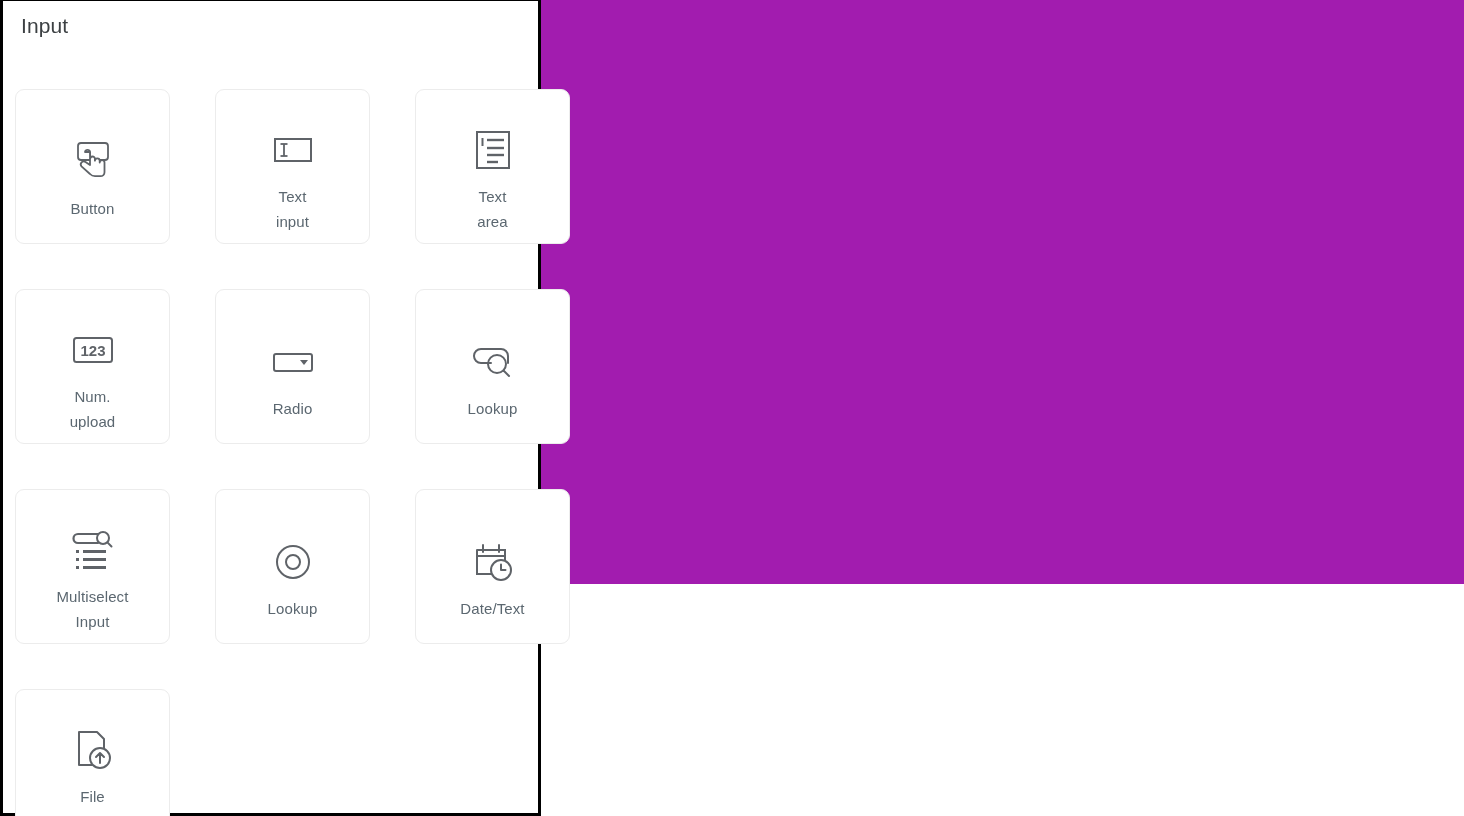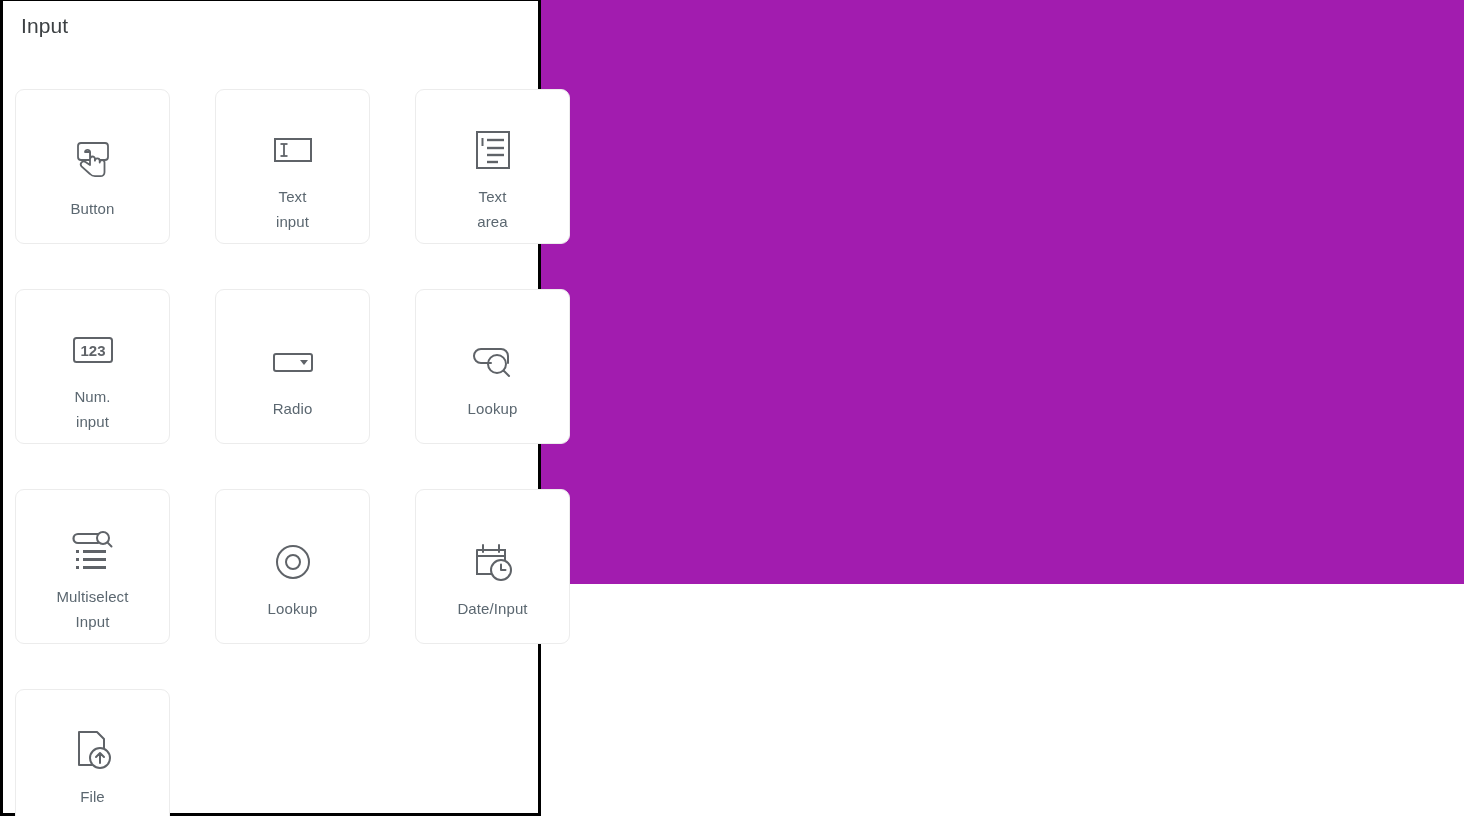--- a/index.html
+++ b/index.html
@@ -158,21 +158,21 @@
 
       <div class="card">
         <div class="card-body">
           <div class="card-icon">
             <svg width="48" height="36" viewBox="0 0 48 36">
               <rect x="5" y="6" width="38" height="24" rx="2.5" fill="none" stroke="#5f6368" stroke-width="2"></rect>
               <text x="24" y="24" text-anchor="middle" font-family="'Liberation Sans', sans-serif" font-size="15" font-weight="bold" fill="#5f6368">123</text>
             </svg>
           </div>
           <div class="card-label">Num.
-input</div>
+upload</div>
         </div>
       </div>
 
       <div class="card">
         <div class="card-body">
           <div class="card-icon">
             <svg width="48" height="34" viewBox="0 0 48 34">
               <rect x="5" y="9" width="38" height="17" rx="2" fill="none" stroke="#5f6368" stroke-width="2"></rect>
               <path d="M31 15 L39 15 L35 20 Z" fill="#5f6368"></path>
             </svg>
@@ -232,21 +232,21 @@
           <div class="card-icon">
             <svg width="48" height="44" viewBox="0 0 48 44">
               <path d="M8 10 H36 V22 M8 10 V34 H24" fill="none" stroke="#5f6368" stroke-width="2" stroke-linecap="round"></path>
               <line x1="8" y1="16" x2="36" y2="16" stroke="#5f6368" stroke-width="2"></line>
               <line x1="14" y1="5" x2="14" y2="12" stroke="#5f6368" stroke-width="2" stroke-linecap="round"></line>
               <line x1="30" y1="5" x2="30" y2="12" stroke="#5f6368" stroke-width="2" stroke-linecap="round"></line>
               <circle cx="32" cy="30" r="10" fill="#ffffff" stroke="#5f6368" stroke-width="2"></circle>
               <path d="M32 24.5 V30 H36.5" fill="none" stroke="#5f6368" stroke-width="2" stroke-linecap="round" stroke-linejoin="round"></path>
             </svg>
           </div>
-          <div class="card-label">Date/Input</div>
+          <div class="card-label">Date/Text</div>
         </div>
       </div>
 
       <div class="card">
         <div class="card-body">
           <div class="card-icon">
             <svg width="46" height="46" viewBox="0 0 46 46">
               <path d="M9 5 H27 L34 12 V24 M9 5 V38 H22" fill="none" stroke="#5f6368" stroke-width="2" stroke-linecap="round" stroke-linejoin="round"></path>
               <circle cx="30" cy="31" r="10" fill="#ffffff" stroke="#5f6368" stroke-width="2"></circle>
               <path d="M30 36 V26 M26 30 L30 26 L34 30" fill="none" stroke="#5f6368" stroke-width="2" stroke-linecap="round" stroke-linejoin="round"></path>

